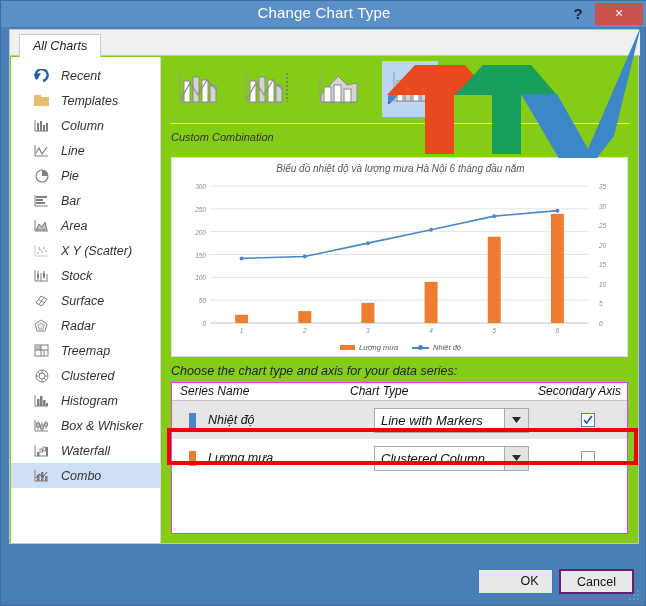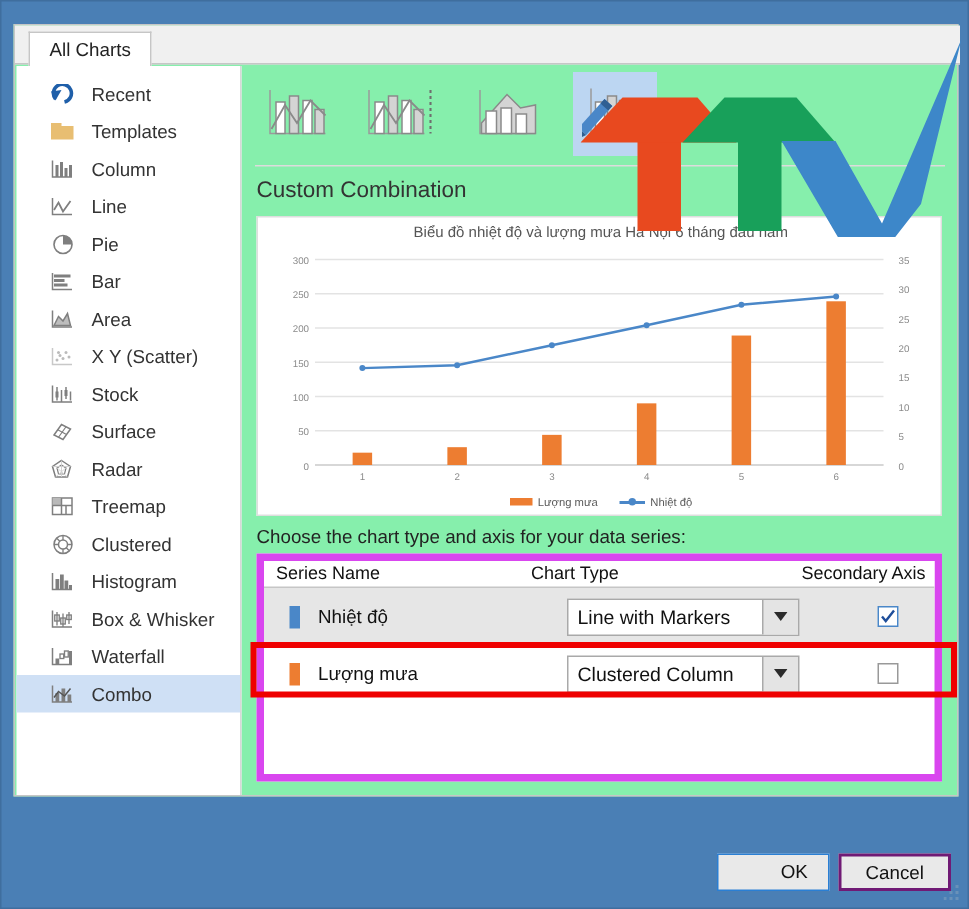--- a/index.html
+++ b/index.html
@@ -40,24 +40,25 @@
     position: absolute; right: 4px; top: 2px;
     width: 48px; height: 22px;
     background: #c9524f;
     color: #ffffff; font-size: 14px;
     text-align: center; line-height: 21px;
     cursor: pointer;
   }
 
   
   #panel {
-    position: absolute; left: 8px; top: 15px;
+    position: absolute; left: 8px; top: 28px;
     width: 630px; height: 515px;
-    background: #86efac;
+    background: #84cc16;
     border: 1px solid #c6c6c6;
+    font-style: italic;
   }
   #tabstrip {
     position: absolute; left: 0; top: 0;
     width: 630px; height: 26px;
     background: #f0f0f0;
     border-bottom: 1px solid #c6c6c6;
   }
   #tab-all-charts {
     position: absolute; left: 9px; top: 4px;
     height: 23px; padding: 0 13px;
@@ -105,21 +106,21 @@
     display: flex; align-items: center; justify-content: center;
   }
   .thumb.selected { background: #bcd6f2; }
   #thumb-divider {
     position: absolute; left: 8px; top: 66px;
     width: 460px; height: 1px; background: #dcdcdc;
   }
 
   #combo-heading {
     position: absolute; left: 9px; top: 74px;
-    font-size: 15px; color: #333;
+    font-size: 11px; color: #333;
   }
 
   #preview {
     position: absolute; left: 9px; top: 100px;
     width: 457px; height: 200px;
     background: #ffffff;
     border: 1px solid #dedede;
     overflow: hidden;
   }
   #chart-title {
@@ -146,21 +147,21 @@
   }
 
   
   #choose-label {
     position: absolute; left: 9px; top: 307px;
     font-size: 12.5px; color: #222;
   }
   #table {
     position: absolute; left: 9px; top: 325px;
     width: 457px; height: 152px;
-    border: 5px solid #d946ef;
+    border: 1px solid #d946ef;
     background: #ffffff;
   }
   #thead {
     position: relative; height: 18px;
     border-bottom: 1px solid #c6c6c6;
     background: #ffffff;
   }
   .th { position: absolute; top: 1px; font-size: 12px; color: #111; }
   #th-series { left: 8px; }
   #th-type   { left: 178px; }
@@ -220,20 +221,25 @@
   #grip { position: absolute; right: 5px; bottom: 4px; opacity: .45; }
 
   
   #watermark { position: absolute; left: 386px; top: 22px; pointer-events: none; }
 </style>
 </head>
 <body>
 
 <div id="dialog">
 
+  <div id="titlebar">
+    <div id="title-text">Change Chart Type</div>
+    <div id="help-btn">?</div>
+    <div id="close-btn">×</div>
+  </div>
 
   <div id="panel">
 
     <div id="tabstrip">
       <div id="tab-all-charts">All Charts</div>
     </div>
 
     <div id="sidebar">
         <div class="side-item">
           <span class="side-ico">

